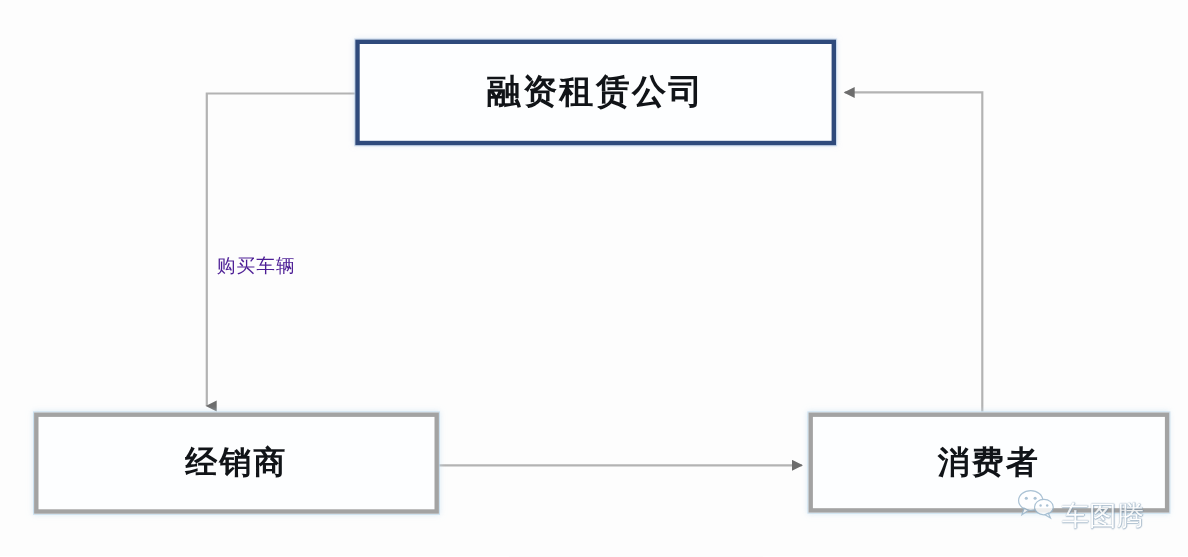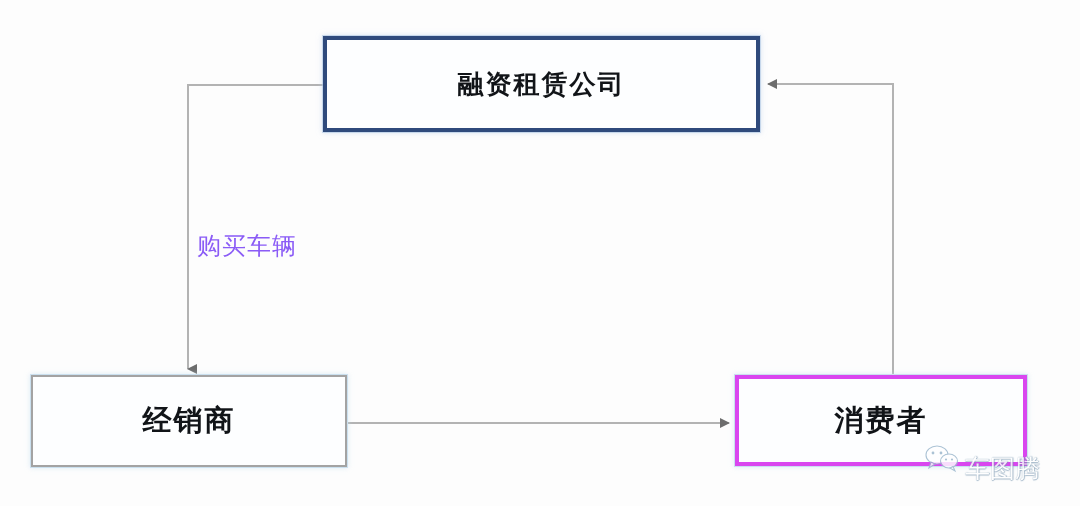--- a/index.html
+++ b/index.html
@@ -46,56 +46,56 @@
   #node-lessor {
     left: 323px;
     top: 36px;
     width: 437px;
     height: 96px;
     border: 4px solid #2f4a7c;
     box-shadow: 0 0 0 1px rgba(170,195,225,0.55),
                 0 0 5px 1px rgba(190,210,235,0.55);
   }
   #node-lessor .node-label {
-    font-size: 26px;
+    font-size: 31px;
   }
 
   
   #node-dealer {
     left: 31px;
     top: 375px;
-    width: 316px;
+    width: 368px;
     height: 92px;
-    border: 2px solid #a3a3a3;
+    border: 4px solid #a3a3a3;
     box-shadow: 0 0 0 1px rgba(180,210,232,0.6),
                 0 0 5px 1px rgba(200,225,242,0.6);
   }
   #node-dealer .node-label {
     font-size: 29px;
   }
 
   
   #node-consumer {
     left: 735px;
     top: 375px;
-    width: 292px;
+    width: 328px;
     height: 91px;
-    border: 4px solid #d946ef;
+    border: 4px solid #a3a3a3;
     box-shadow: 0 0 0 1px rgba(180,210,232,0.6),
                 0 0 5px 1px rgba(200,225,242,0.6);
   }
   #node-consumer .node-label {
     font-size: 29px;
   }
 
   .edge-label {
     position: absolute;
     font-family: "Liberation Serif", "DejaVu Serif", serif;
-    font-size: 24px;
-    color: #8b5cf6;
+    font-size: 17px;
+    color: #4c1d95;
     letter-spacing: 1px;
     white-space: nowrap;
   }
   #edge-label-purchase {
     left: 197px;
     top: 230px;
   }
   #edge-label-rent {
     left: 766px;
     top: 230px;

